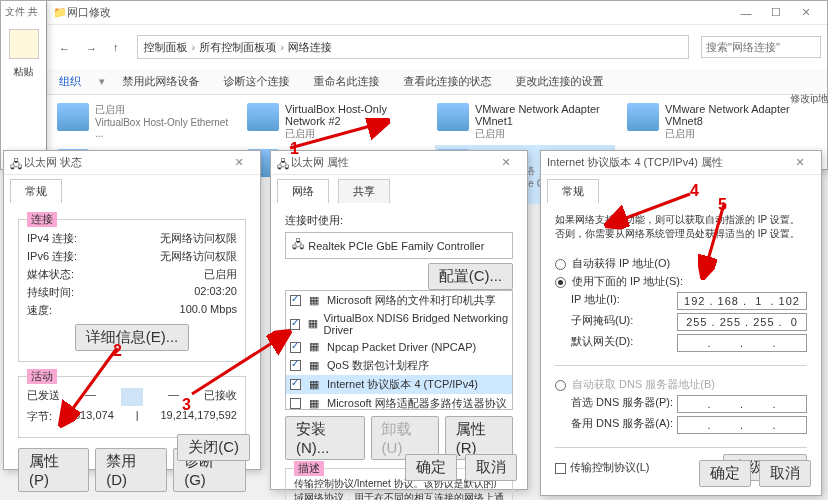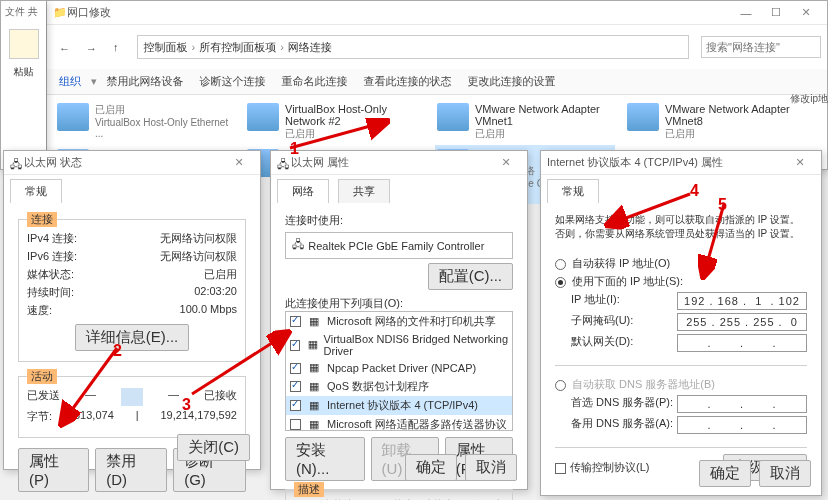--- a/index.html
+++ b/index.html
@@ -2,26 +2,26 @@
 <html><head>
 <meta charset="utf-8">
 <style>
 *{box-sizing:border-box;margin:0;padding:0;font-family:"Microsoft YaHei","Segoe UI",sans-serif;font-size:11px;color:#333}
 body{background:#f0f0f0;width:828px;height:500px;position:relative;overflow:hidden}
 .win{position:absolute;background:#fff;border:1px solid #aaa;box-shadow:2px 2px 8px rgba(0,0,0,.2)}
 .title{height:24px;background:#fff;display:flex;align-items:center;padding:0 6px;border-bottom:1px solid #e8e8e8}
 .title .t{flex:1;font-size:11px;color:#555}
 .tbtn{width:30px;height:20px;display:flex;align-items:center;justify-content:center;color:#666}
 .tbtn.c{color:#888}
-.toolbar{height:26px;background:#fafafa;border-bottom:1px solid #e0e0e0;display:flex;align-items:center;padding:0 6px;gap:4px}
+.toolbar{height:26px;background:#fafafa;border-bottom:1px solid #e0e0e0;display:flex;align-items:center;padding:0 6px;gap:12px}
 .tb{padding:2px 6px;color:#444}
 .tab{display:inline-block;padding:4px 14px;border:1px solid #ccc;border-bottom:none;background:#fff;margin-left:6px;margin-top:4px}
 .body{padding:10px 14px}
 .grp{border:1px solid #d0d0d0;padding:8px 8px 10px 8px;margin-top:6px;position:relative}
-.grp>legend,.grp>.leg{position:absolute;top:-8px;left:8px;background:#fdba74;padding:0 4px;font-size:11px}
+.grp>legend,.grp>.leg{position:absolute;top:-8px;left:8px;background:#f9a8d4;padding:0 4px;font-size:11px}
 .row{display:flex;justify-content:space-between;margin:3px 0;font-size:11px}
 .btn{display:inline-block;border:1px solid #adadad;background:#e9e9e9;padding:3px 10px;font-size:15px;border-radius:2px}
 .input{border:1px solid #999;background:#fff;height:18px;padding:0 4px;width:130px;text-align:center;letter-spacing:1px}
 .radio{width:11px;height:11px;border:1px solid #666;border-radius:50%;display:inline-block;vertical-align:middle;margin-right:6px;position:relative}
 .radio.on::after{content:"";position:absolute;inset:2px;border-radius:50%;background:#333}
 .chk{width:11px;height:11px;border:1px solid #666;display:inline-block;vertical-align:middle;margin-right:4px;position:relative;background:#fff}
 .chk.on::after{content:"✓";position:absolute;top:-3px;left:0;font-size:10px;color:#1a5fb4}
 .list{border:1px solid #bbb;height:120px;overflow:hidden}
 .li{padding:2px 4px;display:flex;align-items:center;gap:4px}
 .li.sel{background:#cde8ff}
@@ -207,21 +207,20 @@
     </div>
   <span class="tab">网络</span>
   <span class="tab" style="background:#f4f4f4">共享</span>
   <div class="body">
     <div>连接时使用:</div>
     <div style="border:1px solid #bbb;padding:3px 6px;margin:4px 0;display:flex;align-items:center;gap:4px">
       <span>🖧</span>
         <span>Realtek PCIe GbE Family Controller</span>
     </div>
     <div style="text-align:right"><span class="btn">配置(C)...</span></div>
-    <div style="margin-top:6px">此连接使用下列项目(O):</div>
     <div class="list" id="plist">
         <div class="li">
           <span class="chk on"></span>
           <span class="ico">▦</span>
           <span>Microsoft 网络的文件和打印机共享</span>
         </div>
         <div class="li">
           <span class="chk on"></span>
           <span class="ico">▦</span>
           <span>VirtualBox NDIS6 Bridged Networking Driver</span>

